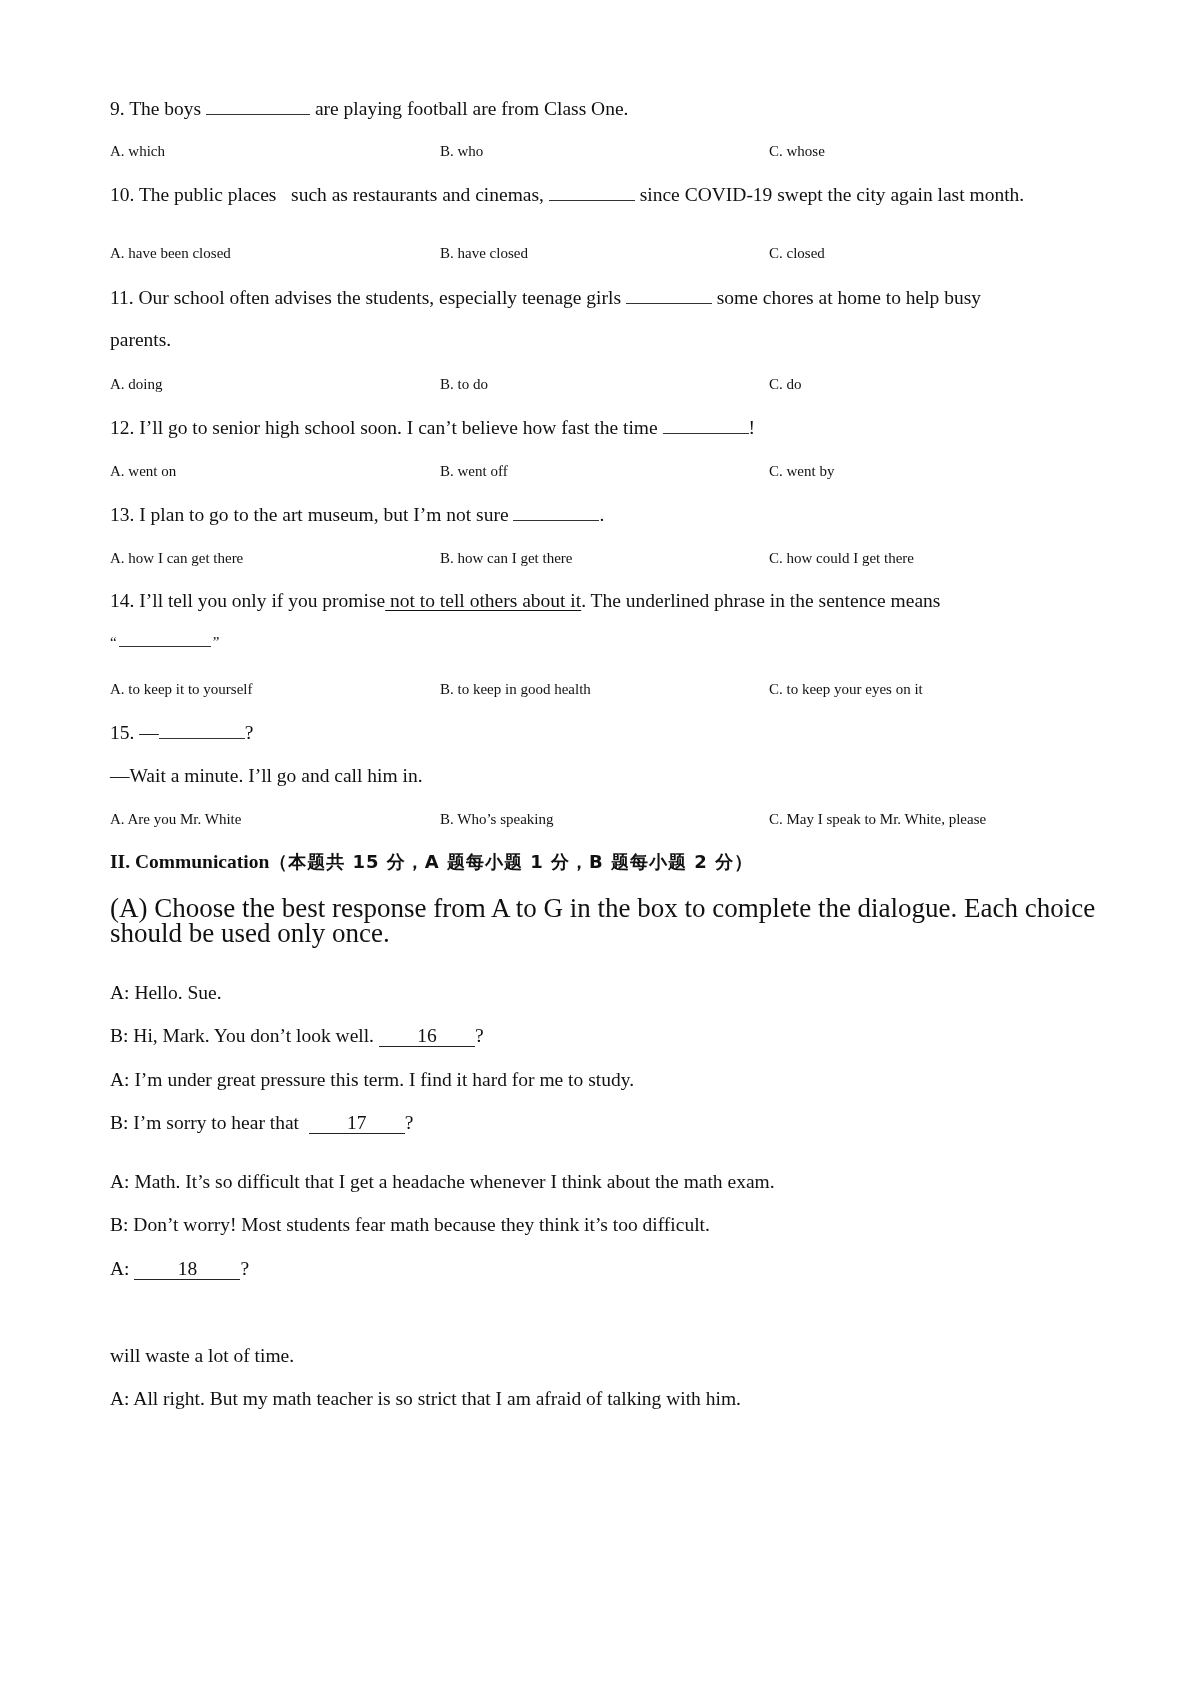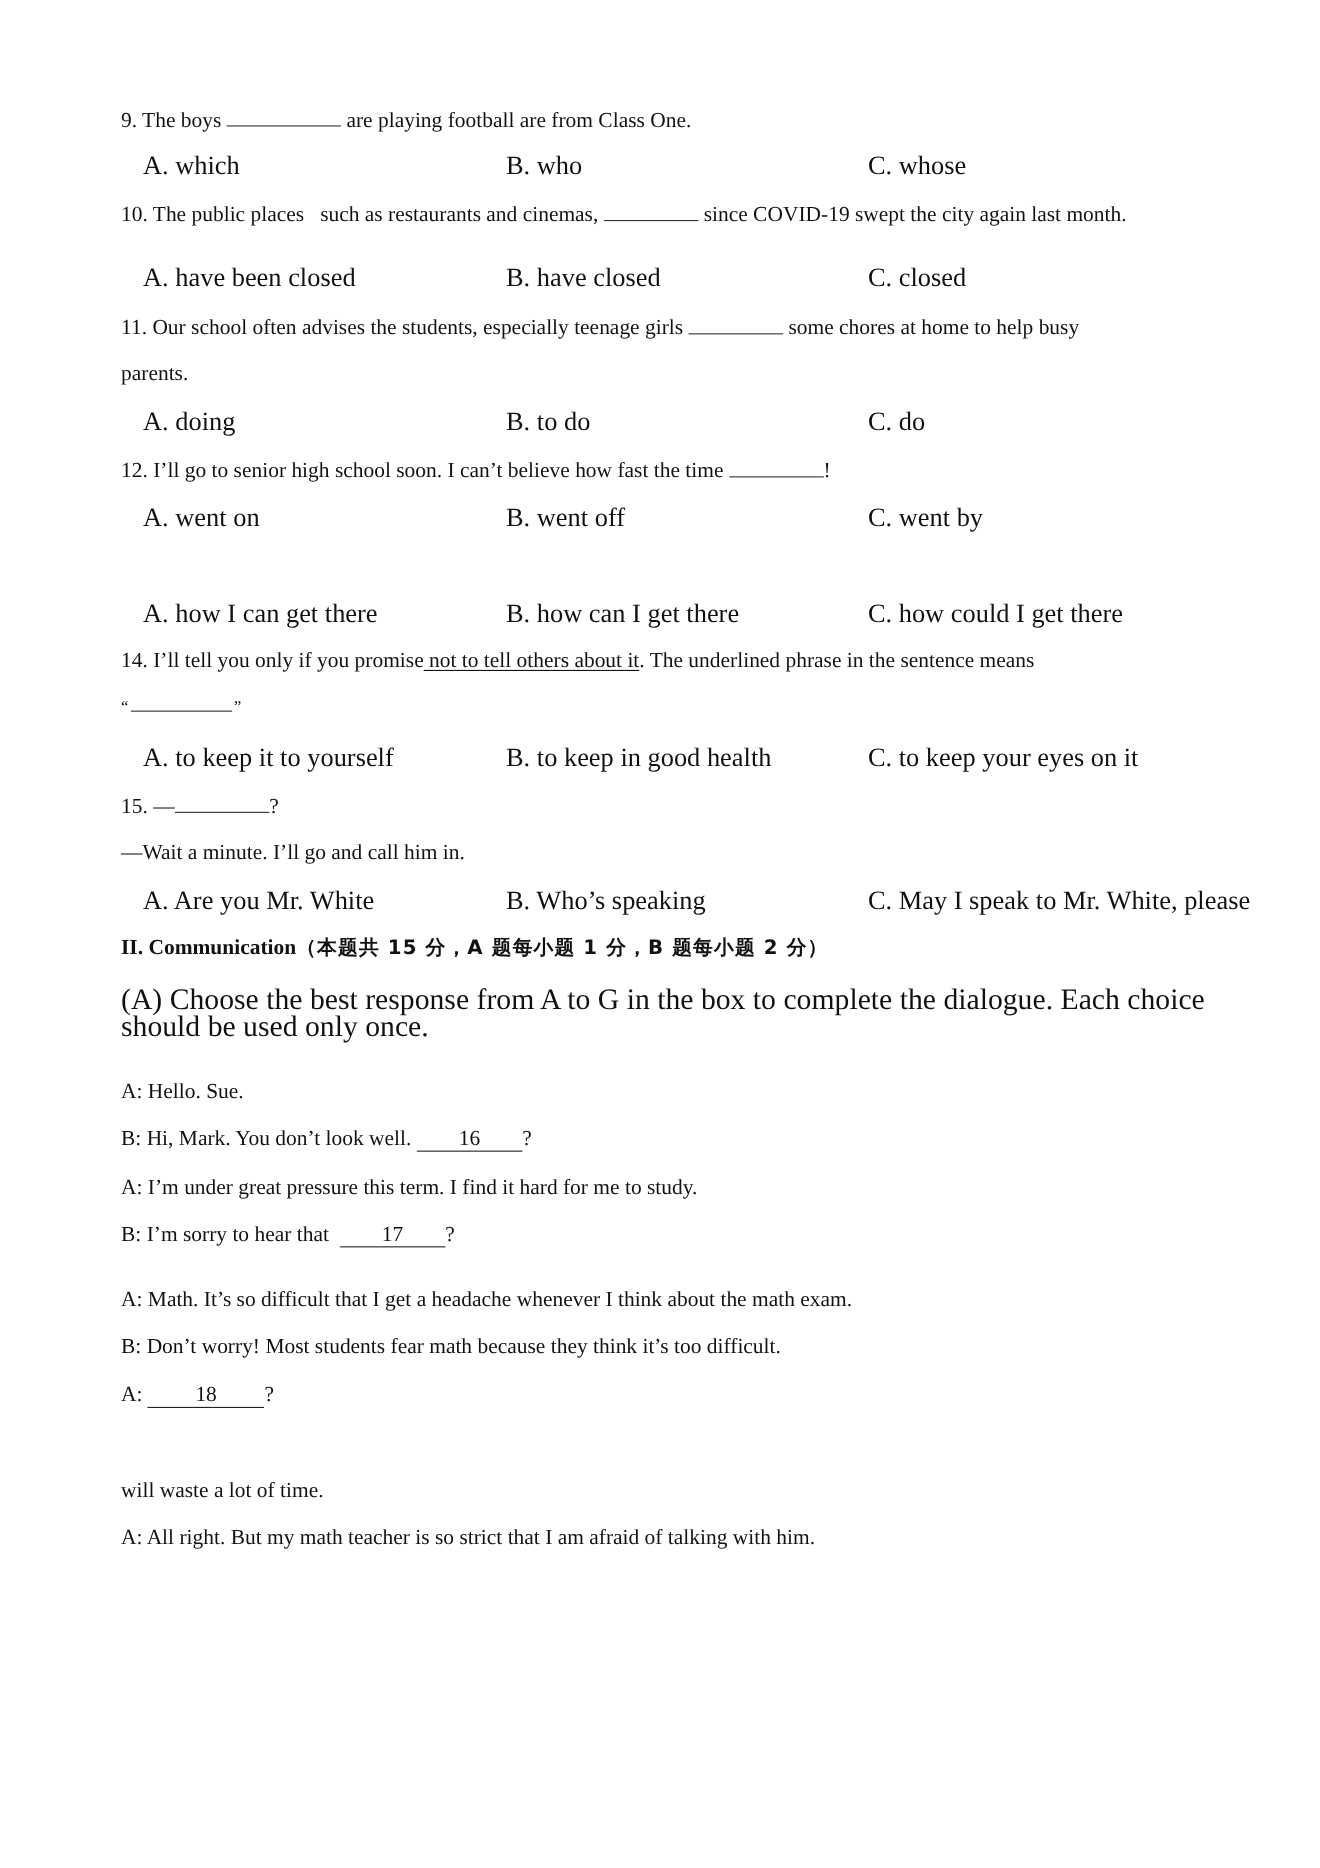--- a/index.html
+++ b/index.html
@@ -6,21 +6,21 @@
   body {
     width: 1200px; height: 1698px; position: relative; overflow: hidden;
     font-family: "Liberation Serif", "DejaVu Serif", serif;
     color: #111111;
   }
   .page { position: absolute; left: 0; top: 0; width: 980px; height: 1698px; }
   .line {
     position: absolute; left: 110px; font-size: 19.5px; line-height: 24px;
     white-space: nowrap; margin: 0;
   }
-  .opt { position: absolute; font-size: 24px; line-height: 24px; white-space: nowrap; margin-left: 20px; }
+  .opt { position: absolute; font-size: 15px; line-height: 24px; white-space: nowrap; }
   .opt.a { left: 110px; }
   .opt.b { left: 440px; }
   .opt.c { left: 769px; }
   .blank { display: inline-block; border-bottom: 1px solid #333; height: 18px; vertical-align: baseline; }
   .ul { text-decoration: underline; text-underline-offset: 3px; }
   .numblank {
     display: inline-block; border-bottom: 1.5px solid #222; text-align: center;
     line-height: 20px; padding: 0 2px;
   }
   .section-head { font-size: 19.5px; font-weight: bold; text-align: center; }
@@ -59,20 +59,25 @@
 
   <p class="line" style="top:415px">
     <span>12.</span>
     <span>I’ll go to senior high school soon. I can’t believe how fast the time</span>
     <span class="blank" style="width:86px"></span><span>!</span>
   </p>
   <span class="opt a" style="top:459px">A. went on</span>
   <span class="opt b" style="top:459px">B. went off</span>
   <span class="opt c" style="top:459px">C. went by</span>
 
+  <p class="line" style="top:502px">
+    <span>13.</span>
+    <span>I plan to go to the art museum, but I’m not sure</span>
+    <span class="blank" style="width:86px"></span><span>.</span>
+  </p>
   <span class="opt a" style="top:546px">A. how I can get there</span>
   <span class="opt b" style="top:546px">B. how can I get there</span>
   <span class="opt c" style="top:546px">C. how could I get there</span>
 
   <p class="line" style="top:589px; white-space:pre"><span>14.</span> <span>I’ll tell you only if you promise</span><span class="ul"> not to tell others about it</span><span>. The underlined phrase in the sentence means</span></p>
   <p class="line" style="top:626px; font-size:15px; line-height:18px">
     <span>“</span><span class="blank" style="width:92px; height:20px; margin:0 2px"></span><span>”</span>
   </p>
   <span class="opt a" style="top:677px">A. to keep it to yourself</span>
   <span class="opt b" style="top:677px">B. to keep in good health</span>

